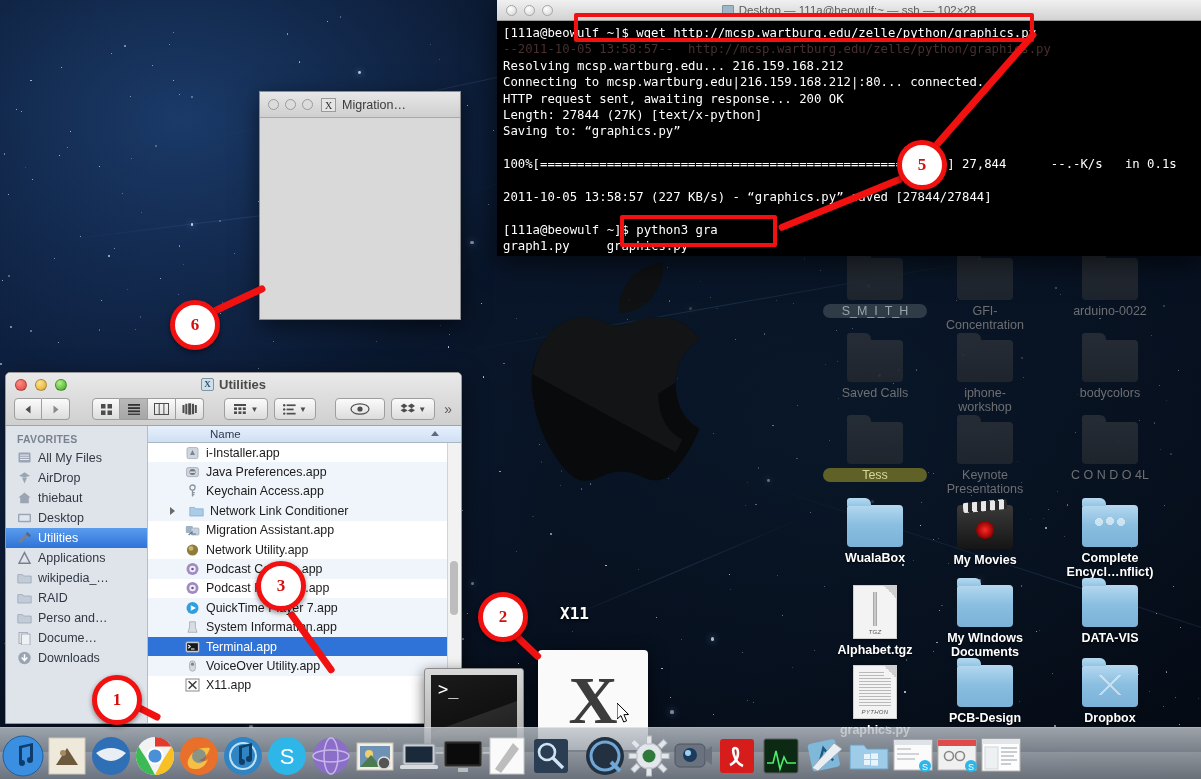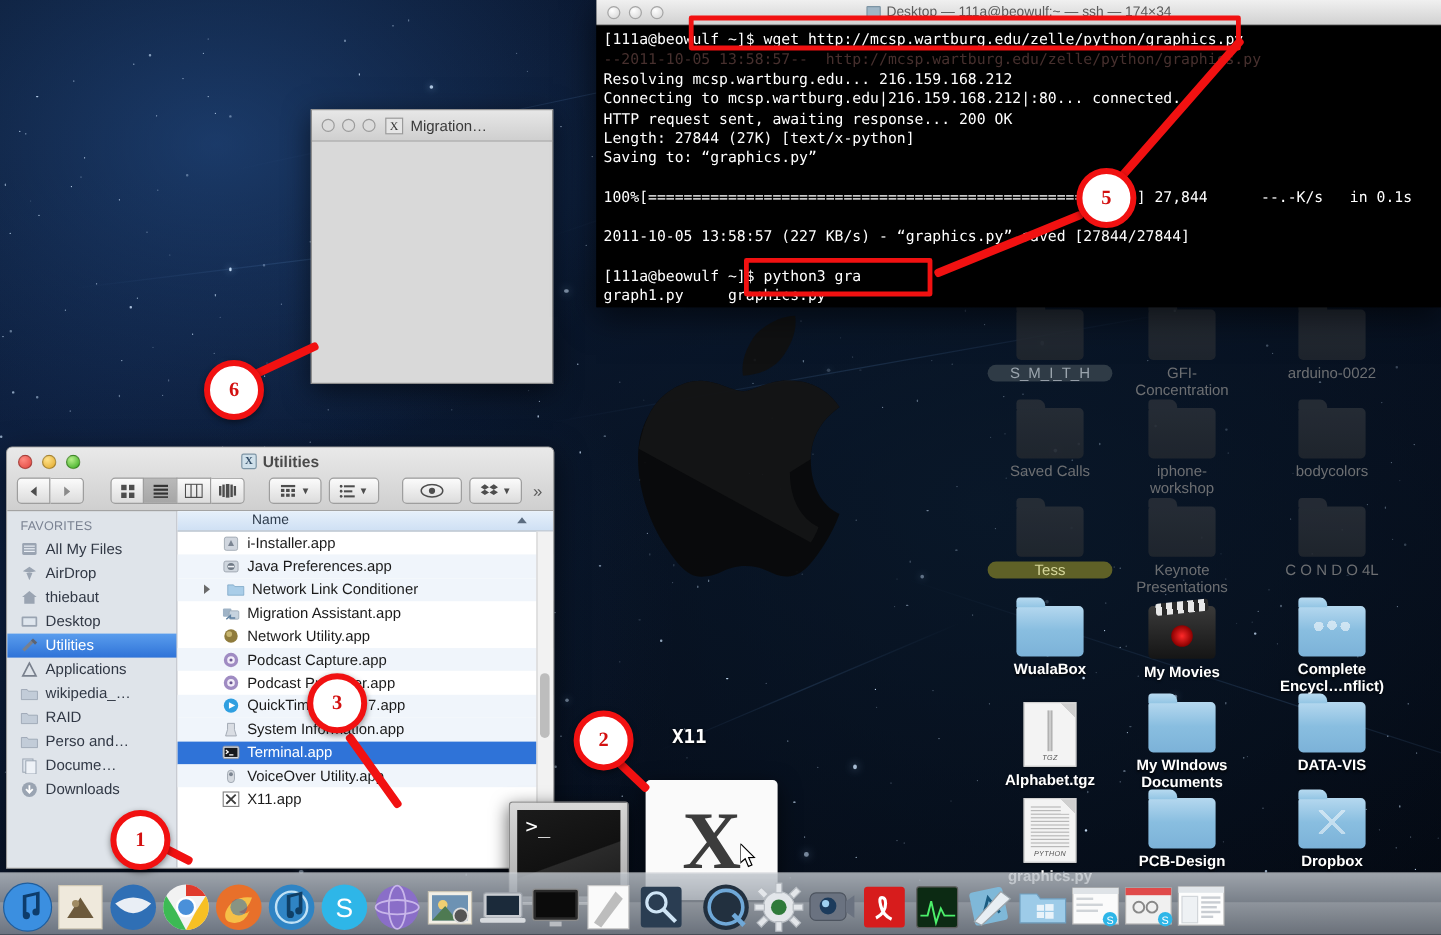--- a/index.html
+++ b/index.html
@@ -188,21 +188,21 @@
     display:flex; align-items:center; justify-content:center;
   }
   .seg .sgi:first-child { border-left:1px solid #9e9e9e; border-radius:4px 0 0 4px; }
   .seg .sgi:last-child { border-radius:0 4px 4px 0; }
   .seg .sgi.on { background:linear-gradient(180deg,#b9b9b9,#a6a6a6); }
   #fbody { display:flex; height:299px; }
   #fside {
     width:142px; background:#dfe4ea; border-right:1px solid #b9bcc2;
     padding-top:6px; font-size:12.5px; color:#3d4450;
   }
-  #fside .grp { font-size:10.5px; font-weight:normal; color:#7a8292; padding:1px 0 3px 11px; letter-spacing:.2px; }
+  #fside .grp { font-size:10.5px; font-weight:bold; color:#7a8292; padding:1px 0 3px 11px; letter-spacing:.2px; }
   .sitem { display:flex; align-items:center; gap:6px; height:20px; padding-left:11px; color:#313845; }
   .sitem.sel { background:linear-gradient(180deg,#5a9ded,#2f73d8); color:#fff; }
   .sicon { width:15px; height:14px; flex:0 0 15px; }
   #flist { flex:1; background:#fff; position:relative; }
   #fcolhead {
     height:17px; background:linear-gradient(180deg,#e6f0fb,#cfe0f4); border-bottom:1px solid #a9b6c4;
     display:flex; align-items:center; font-size:11.5px; color:#2d3b4c; position:relative;
   }
   #fcolhead .nm { padding-left:62px; font-weight:normal; }
   #fcolhead .caret { position:absolute; right:22px; top:5px; width:0;height:0;
@@ -872,21 +872,21 @@
 
 <div id="term">
   <div id="termtitle">
     <div class="tdots">
       <span class="tdot"></span>
       <span class="tdot"></span>
       <span class="tdot"></span>
     </div>
     <div class="tname">
       <span class="tico"></span>
-      <span>Desktop — 111a@beowulf:~ — ssh — 174×34</span>
+      <span>Desktop — 111a@beowulf:~ — ssh — 102×28</span>
     </div>
   </div>
   <div id="termbody"><div class="tline ">[111a@beowulf ~]$ wget http://mcsp.wartburg.edu/zelle/python/graphics.py</div><div class="tline fade">--2011-10-05 13:58:57--  http://mcsp.wartburg.edu/zelle/python/graphics.py</div><div class="tline ">Resolving mcsp.wartburg.edu... 216.159.168.212</div><div class="tline ">Connecting to mcsp.wartburg.edu|216.159.168.212|:80... connected.</div><div class="tline ">HTTP request sent, awaiting response... 200 OK</div><div class="tline ">Length: 27844 (27K) [text/x-python]</div><div class="tline ">Saving to: “graphics.py”</div><div class="tline ">&nbsp;</div><div class="tline ">100%[======================================================&gt;] 27,844      --.-K/s   in 0.1s</div><div class="tline ">&nbsp;</div><div class="tline ">2011-10-05 13:58:57 (227 KB/s) - “graphics.py” saved [27844/27844]</div><div class="tline ">&nbsp;</div><div class="tline ">[111a@beowulf ~]$ python3 gra</div><div class="tline ">graph1.py     graphics.py</div><div class="tline ">[111a@beowulf ~]$ python3 graphics.py</div></div>
 </div>
 
 <div id="finder">
   <div id="fhead">
     <div id="ftitlebar">
       <div class="fdots">
         <span class="fdot r"></span>
@@ -1084,20 +1084,28 @@
           <div class="frow alt">
             <span class="disc"></span>
             <span class="ic"><svg width="15" height="14" viewBox="0 0 15 14">
                 <rect x="1.6" y="2.6" width="11.8" height="9" rx="1.6" fill="#cfd6de" stroke="#98a1ac" stroke-width=".7"></rect>
                 <circle cx="7.5" cy="7.1" r="3" fill="#6f7985"></circle>
                 <rect x="5" y="6.5" width="5" height="1.3" fill="#eef1f5"></rect>
               </svg></span>
             <span>Java Preferences.app</span>
           </div>
           <div class="frow alt">
+            <span class="disc"></span>
+            <span class="ic"><svg width="15" height="14" viewBox="0 0 15 14">
+                <circle cx="7.5" cy="3.6" r="2.6" fill="none" stroke="#8b949f" stroke-width="1.3"></circle>
+                <path d="M7.5 6.2 L7.5 12.6 M7.5 8.6 L9.8 8.6 M7.5 10.6 L9.4 10.6" stroke="#8b949f" stroke-width="1.3" fill="none"></path>
+              </svg></span>
+            <span>Keychain Access.app</span>
+          </div>
+          <div class="frow alt">
             <span class="disc has"></span>
             <span class="ic"><svg width="15" height="14" viewBox="0 0 15 14">
                 <path d="M0.8 3.4 L5.6 3.4 L6.6 4.8 L14.2 4.8 L14.2 12 L0.8 12 Z" fill="#a9cde8" stroke="#7fa8c7" stroke-width=".7"></path>
               </svg></span>
             <span>Network Link Conditioner</span>
           </div>
           <div class="frow">
             <span class="disc"></span>
             <span class="ic"><svg width="15" height="14" viewBox="0 0 15 14">
                 <rect x="0.8" y="3" width="7" height="7" rx="1" fill="#9fb3c6"></rect>

